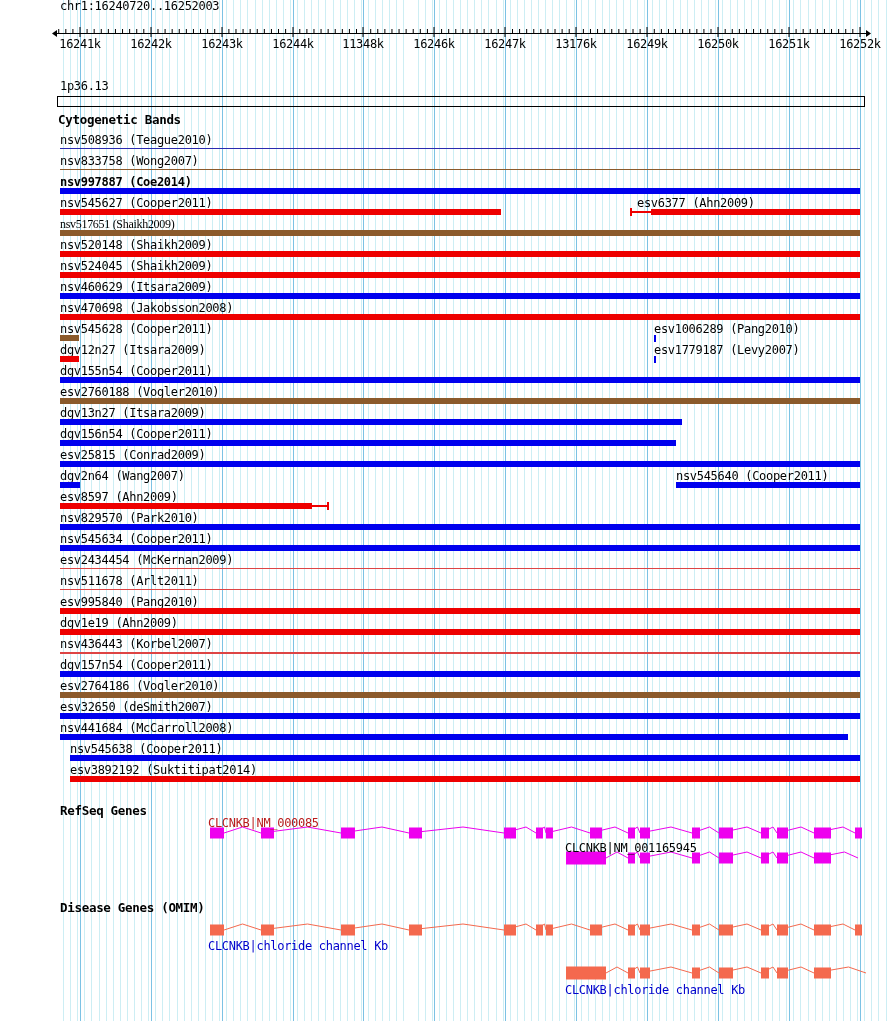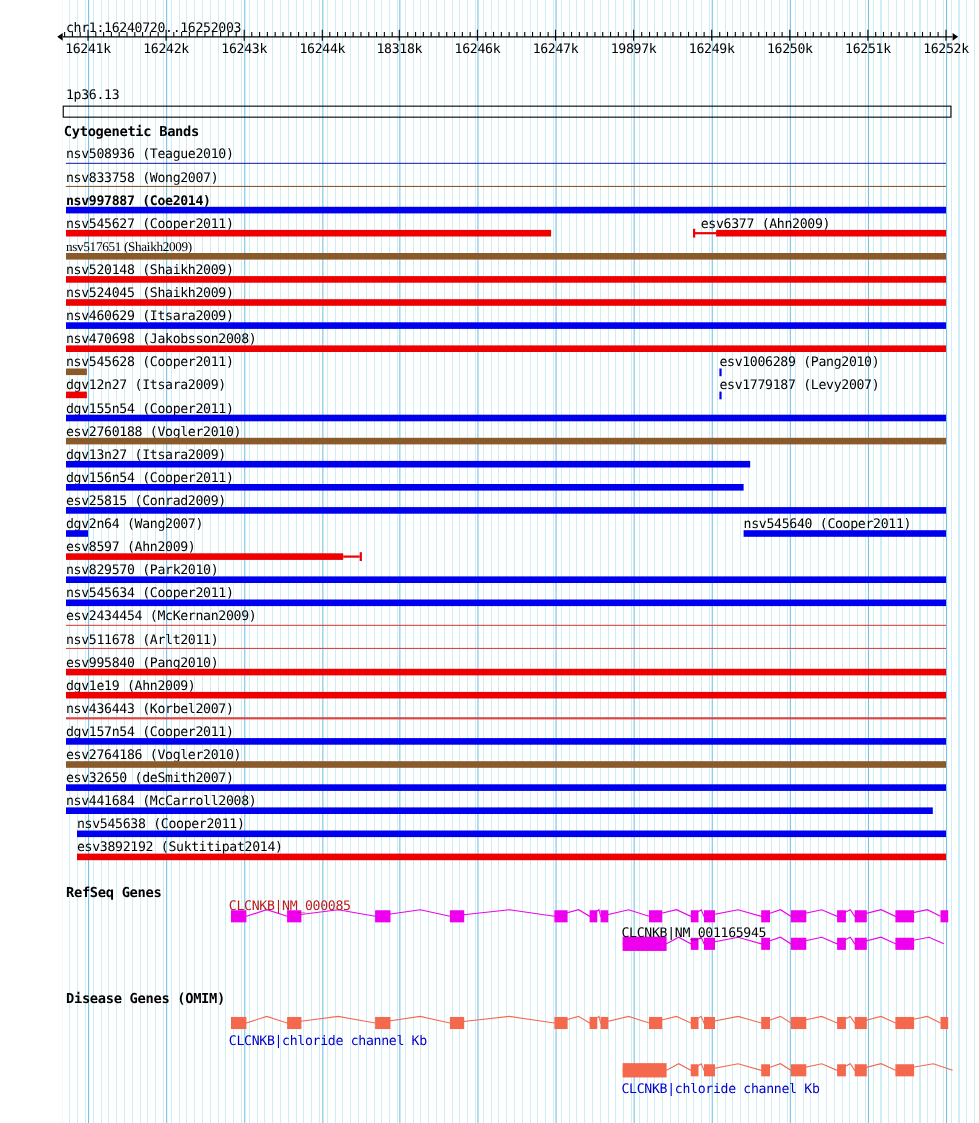--- a/index.html
+++ b/index.html
@@ -30,31 +30,31 @@
       <div class="majorline" style="position: absolute; left: 363px; top: 0px; width: 1px; height: 100%; background: rgb(124, 194, 228);"></div>
       <div class="majorline" style="position: absolute; left: 434px; top: 0px; width: 1px; height: 100%; background: rgb(124, 194, 228);"></div>
       <div class="majorline" style="position: absolute; left: 505px; top: 0px; width: 1px; height: 100%; background: rgb(124, 194, 228);"></div>
       <div class="majorline" style="position: absolute; left: 576px; top: 0px; width: 1px; height: 100%; background: rgb(124, 194, 228);"></div>
       <div class="majorline" style="position: absolute; left: 647px; top: 0px; width: 1px; height: 100%; background: rgb(124, 194, 228);"></div>
       <div class="majorline" style="position: absolute; left: 718px; top: 0px; width: 1px; height: 100%; background: rgb(124, 194, 228);"></div>
       <div class="majorline" style="position: absolute; left: 789px; top: 0px; width: 1px; height: 100%; background: rgb(124, 194, 228);"></div>
       <div class="majorline" style="position: absolute; left: 860px; top: 0px; width: 1px; height: 100%; background: rgb(124, 194, 228);"></div>
     </div>
 
-  <div class="lbl" style="left:60px;top:19px;">chr1:16240720..16252003</div>
+  <div class="lbl" style="left:60px;top:0;">chr1:16240720..16252003</div>
 
   <div id="ruler">
       <div class="ticklabel" style="left: 80px; top: 38px;">16241k</div>
       <div class="ticklabel" style="left: 151px; top: 38px;">16242k</div>
       <div class="ticklabel" style="left: 222px; top: 38px;">16243k</div>
       <div class="ticklabel" style="left: 293px; top: 38px;">16244k</div>
-      <div class="ticklabel" style="left: 363px; top: 38px;">18318k</div>
+      <div class="ticklabel" style="left: 363px; top: 38px;">11348k</div>
       <div class="ticklabel" style="left: 434px; top: 38px;">16246k</div>
       <div class="ticklabel" style="left: 505px; top: 38px;">16247k</div>
-      <div class="ticklabel" style="left: 576px; top: 38px;">19897k</div>
+      <div class="ticklabel" style="left: 576px; top: 38px;">13176k</div>
       <div class="ticklabel" style="left: 647px; top: 38px;">16249k</div>
       <div class="ticklabel" style="left: 718px; top: 38px;">16250k</div>
       <div class="ticklabel" style="left: 789px; top: 38px;">16251k</div>
       <div class="ticklabel" style="left: 860px; top: 38px;">16252k</div>
     </div>
 
   <div class="hdr" style="left:58px;top:67px;margin-top:46px;">Cytogenetic Bands</div>
   <div class="lbl" style="left:60px;top:80px;">1p36.13</div>
   <div id="cytoband-box" class="bandbox" style="left: 57px; top: 96px; width: 806px; height: 9px;"></div>
 

